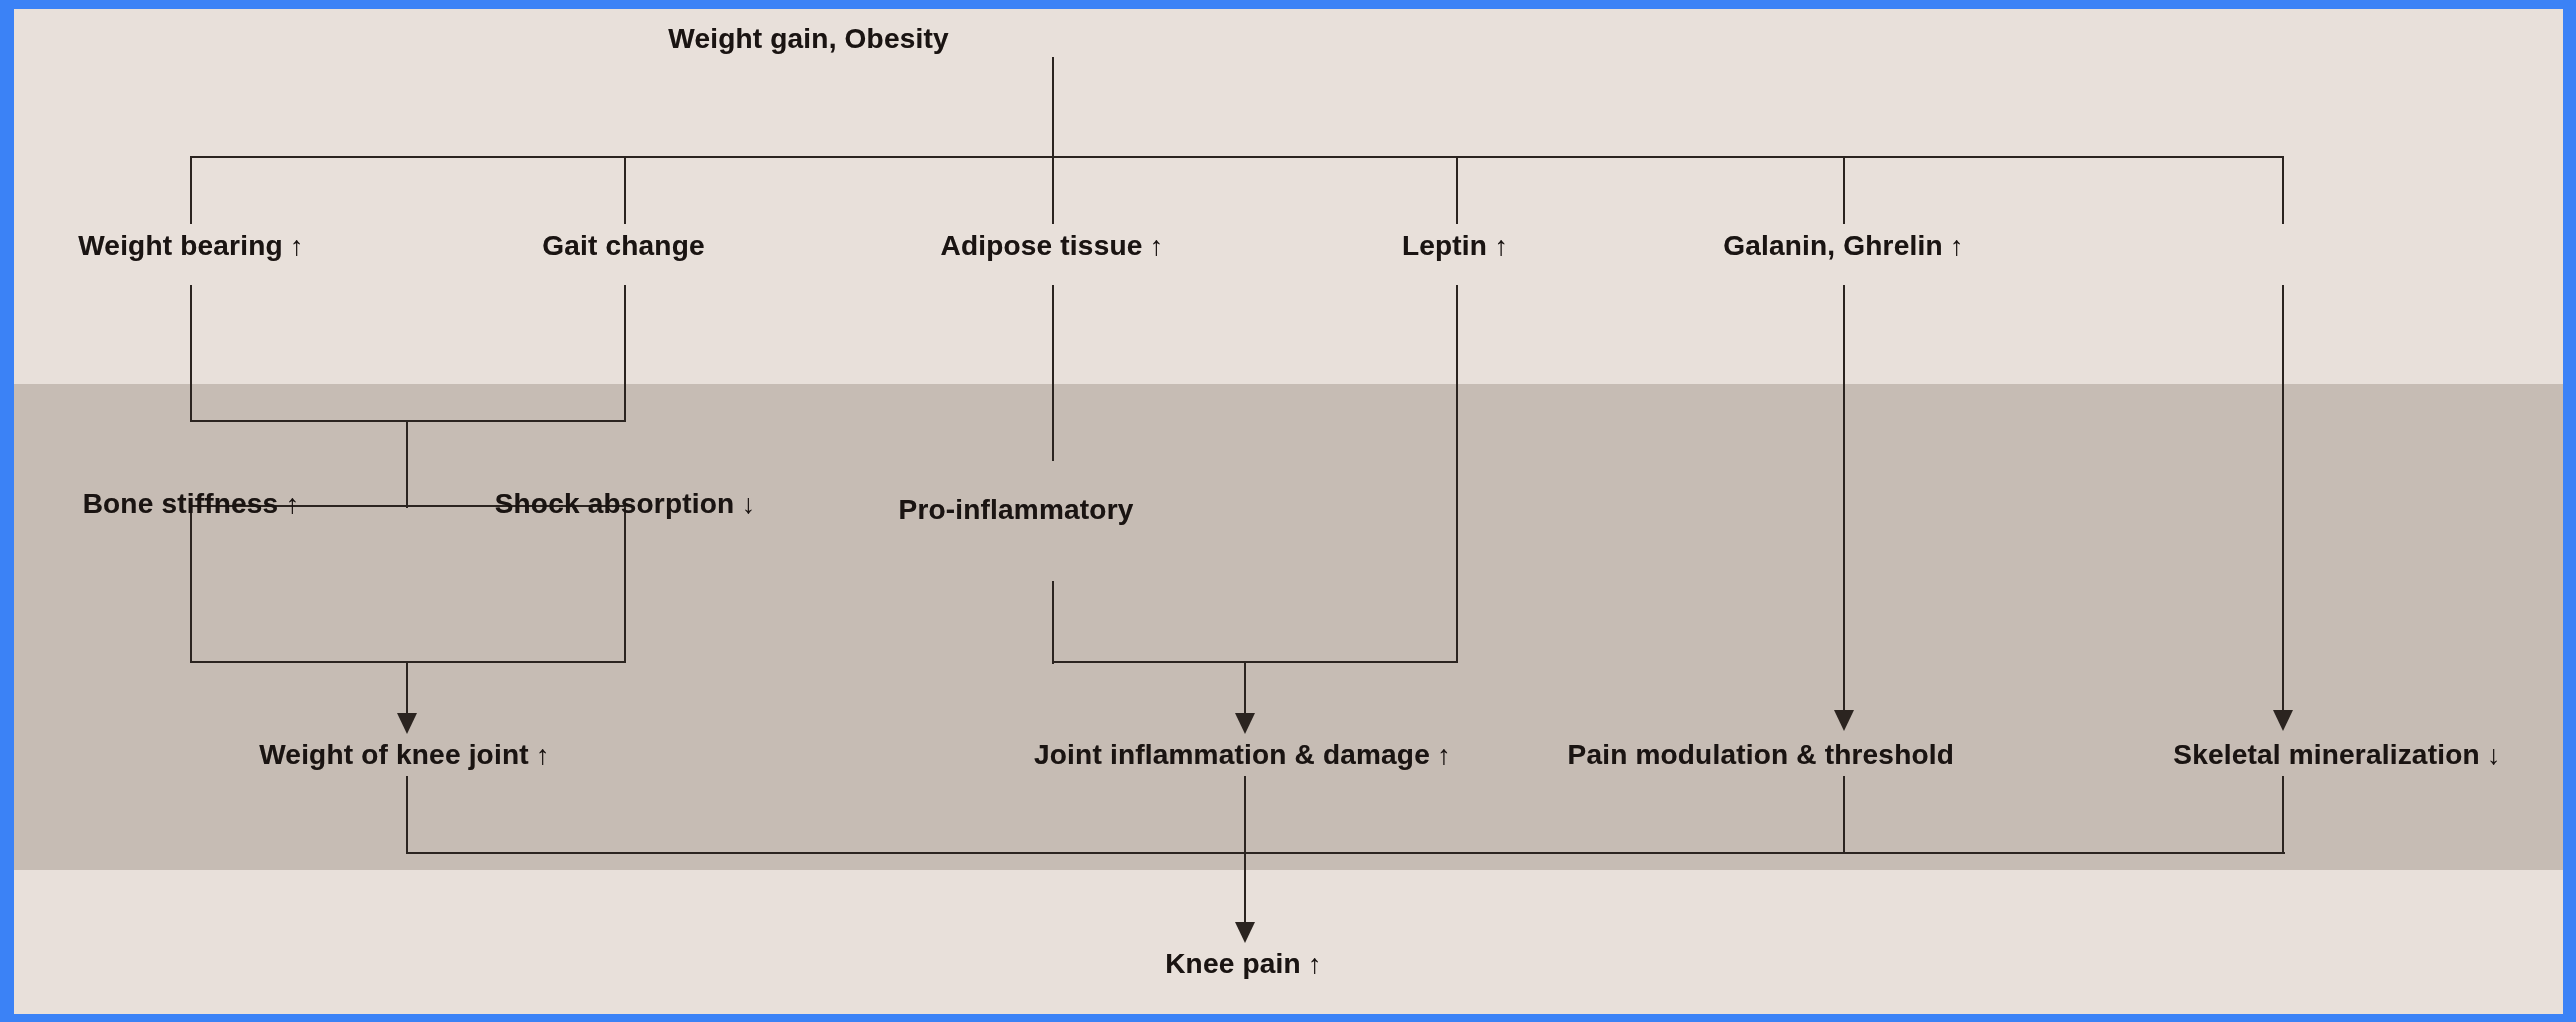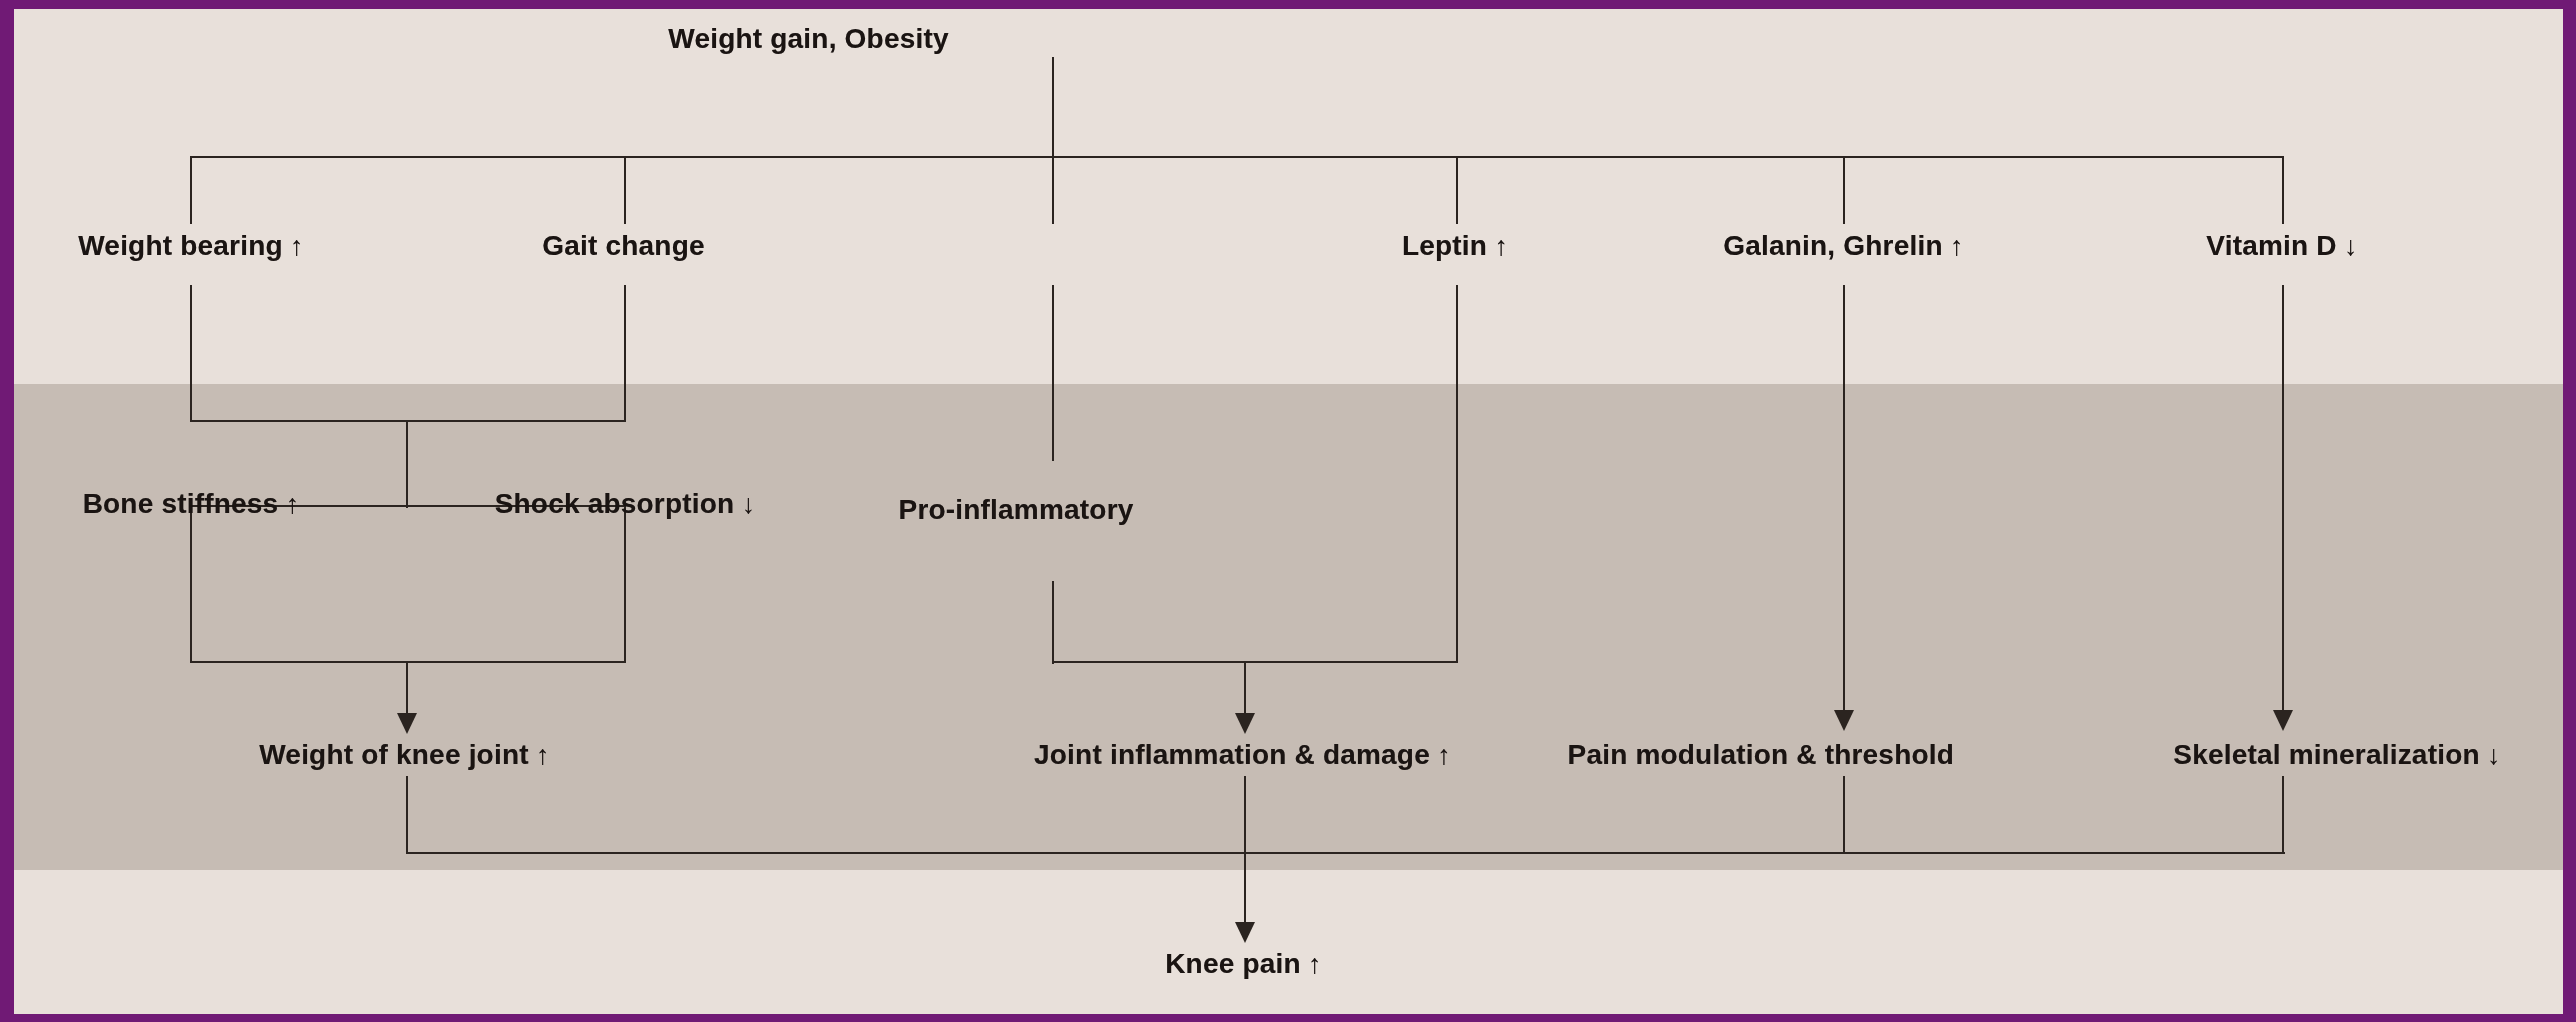--- a/index.html
+++ b/index.html
@@ -7,21 +7,21 @@
     padding: 0;
     background: #ffffff;
   }
   body {
     font-family: "Liberation Sans", sans-serif;
   }
   #figure {
     position: relative;
     width: 2576px;
     height: 1022px;
-    background: #701a75;
+    background: #3b82f6;
     overflow: hidden;
   }
   .frame {
     position: absolute;
     left: 13.5px;
     top: 8.6px;
     width: 2549px;
     height: 1005px;
     background: #e8e0da;
     box-sizing: border-box;
@@ -93,32 +93,32 @@
     <div class="edge v" style="left:2268px; top:147px; height:68px;"></div>
 
     <div class="node" style="left:0px; top:219px; width:355px; text-align:center;">
       <span>Weight bearing</span><span class="arrow-up">↑</span>
     </div>
 
     <div class="node" style="left:451px; top:219px; width:318px; text-align:center;">
       <span>Gait change</span>
     </div>
 
+    <div class="node" style="left:855px; top:219px; width:367px; text-align:center;">
+      <span>Adipose tissue</span><span class="arrow-up">↑</span>
+    </div>
 
     <div class="node" style="left:1301px; top:219px; width:281px; text-align:center;">
       <span>Leptin</span><span class="arrow-up">↑</span>
     </div>
 
     <div class="node" style="left:1622px; top:219px; width:416px; text-align:center;">
       <span>Galanin, Ghrelin</span><span class="arrow-up">↑</span>
     </div>
 
-    <div class="node" style="left:2079px; top:219px; width:379px; text-align:center;">
-      <span>Vitamin D</span><span class="arrow-dn">↓</span>
-    </div>
 
     <div class="edge v" style="left:176px; top:276px; height:137px;"></div>
     <div class="edge v" style="left:610px; top:276px; height:137px;"></div>
     <div class="edge h" style="left:176px; top:411px; width:436px;"></div>
     <div class="edge v" style="left:392px; top:411px; height:88px;"></div>
     <div class="edge h" style="left:176px; top:496px; width:436px;"></div>
     <div class="edge v" style="left:176px; top:496px; height:68px;"></div>
     <div class="edge v" style="left:610px; top:496px; height:68px;"></div>
 
     <div class="node" style="left:0px; top:477px; width:355px; text-align:center;">

